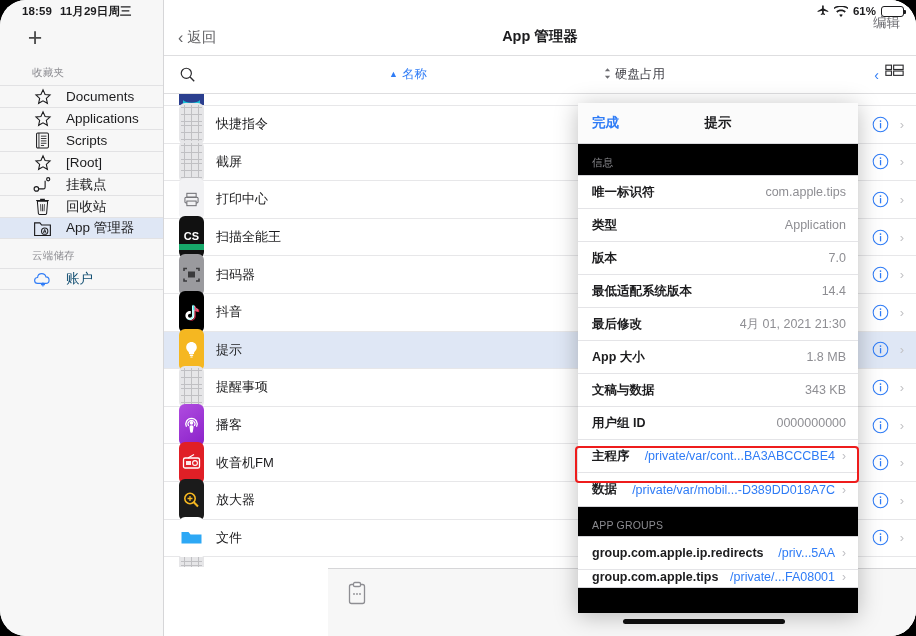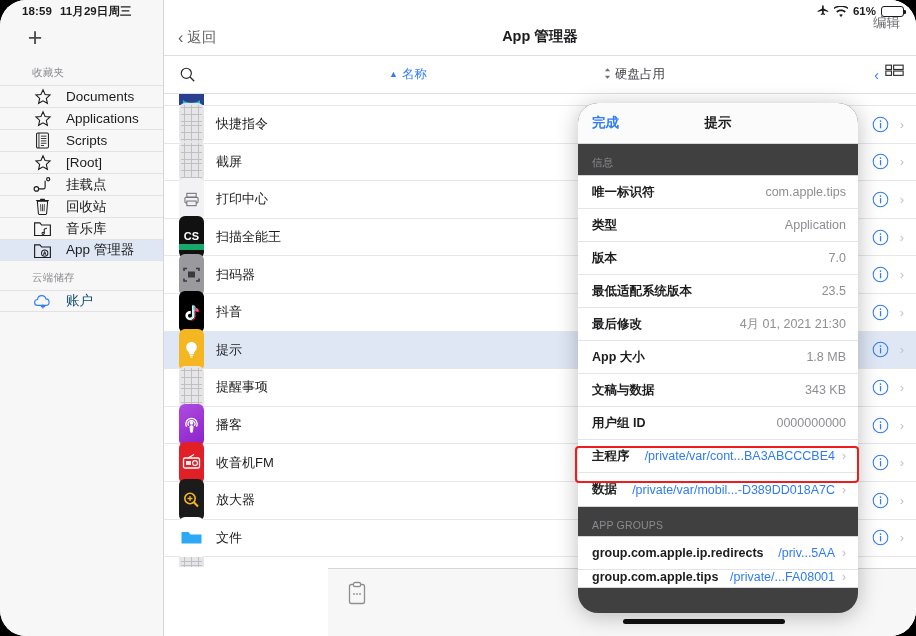--- a/index.html
+++ b/index.html
@@ -144,21 +144,21 @@
   .bb-left { left:18px; }
   .bb-center { left:50%; transform:translateX(-50%); }
   .home-indicator {
     position:absolute; bottom:12px; left:50%; transform:translateX(-50%);
     width:162px; height:5px; border-radius:3px; background:#111;
   }
 
   
   .popover {
     position:absolute; left:578px; top:103px; width:280px; height:510px;
-    background:#404040; border-radius:20px; overflow:hidden; z-index:30;
+    background:#000000; border-radius:0; overflow:hidden; z-index:30;
     box-shadow:0 3px 22px rgba(0,0,0,.26);
   }
   .pop-head {
     height:41px; background:#fbfbfb; border-bottom:1px solid #d9d9dd;
     position:relative; display:flex; align-items:center;
   }
   .pop-done {
     position:absolute; left:14px; font-size:13.5px; color:#2f7cf6; font-weight:bold; cursor:default;
   }
   .pop-title {
@@ -293,31 +293,20 @@
             <g stroke="#1c1c1e" stroke-width="1">
                 <line x1="9.6" y1="9" x2="10" y2="18"></line>
                 <line x1="12" y1="9" x2="12" y2="18"></line>
                 <line x1="14.4" y1="9" x2="14" y2="18"></line>
               </g>
           </svg>
         </span>
         <span>回收站</span>
       </div>
 
-      <div class="sb-item">
-        <span class="sb-ico">
-          <svg width="21" height="21" viewBox="0 0 24 24">
-            <path d="M3 5.5h6l2 2.5h10v12h-18z" fill="none" stroke="#1c1c1e" stroke-width="1.3"></path>
-            <path d="M14 12.5v5" stroke="#1c1c1e" stroke-width="1.2"></path>
-            <circle cx="12.7" cy="17.5" r="1.3" fill="none" stroke="#1c1c1e" stroke-width="1.2"></circle>
-            <path d="M14 12.5l3 -.9" stroke="#1c1c1e" stroke-width="1.2"></path>
-          </svg>
-        </span>
-        <span>音乐库</span>
-      </div>
 
       <div class="sb-item selected">
         <span class="sb-ico">
           <svg width="21" height="21" viewBox="0 0 24 24">
             <path d="M3 5.5h6l2 2.5h10v12h-18z" fill="none" stroke="#1c1c1e" stroke-width="1.3"></path>
             <circle cx="14.5" cy="15" r="3.6" fill="none" stroke="#1c1c1e" stroke-width="1.2"></circle>
             <path d="M13 17l1.5-4 1.5 4M13.5 15.8h2" stroke="#1c1c1e" stroke-width="1" fill="none"></path>
           </svg>
         </span>
         <span>App 管理器</span>
@@ -681,21 +670,21 @@
         <div class="pop-row">
           <span class="pr-label">类型</span>
           <span class="pr-value">Application</span>
         </div>
         <div class="pop-row">
           <span class="pr-label">版本</span>
           <span class="pr-value">7.0</span>
         </div>
         <div class="pop-row">
           <span class="pr-label">最低适配系统版本</span>
-          <span class="pr-value">23.5</span>
+          <span class="pr-value">14.4</span>
         </div>
         <div class="pop-row">
           <span class="pr-label">最后修改</span>
           <span class="pr-value">4月 01, 2021 21:30</span>
         </div>
         <div class="pop-row">
           <span class="pr-label">App 大小</span>
           <span class="pr-value">1.8 MB</span>
         </div>
         <div class="pop-row">

